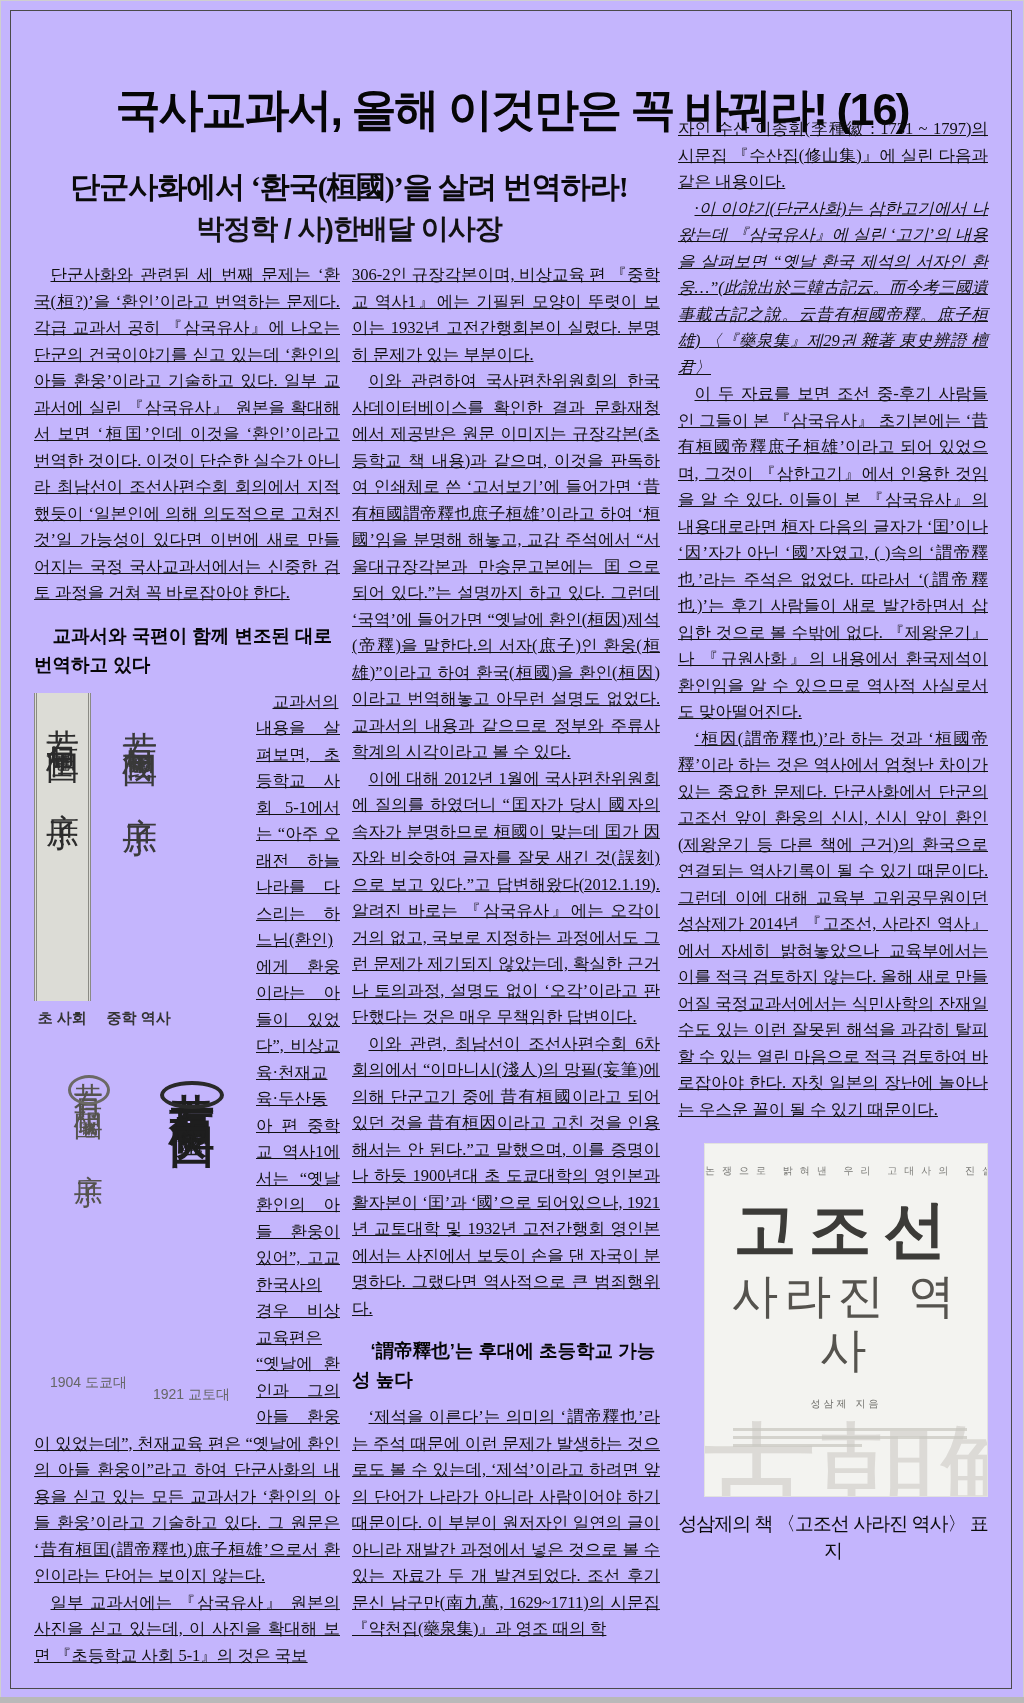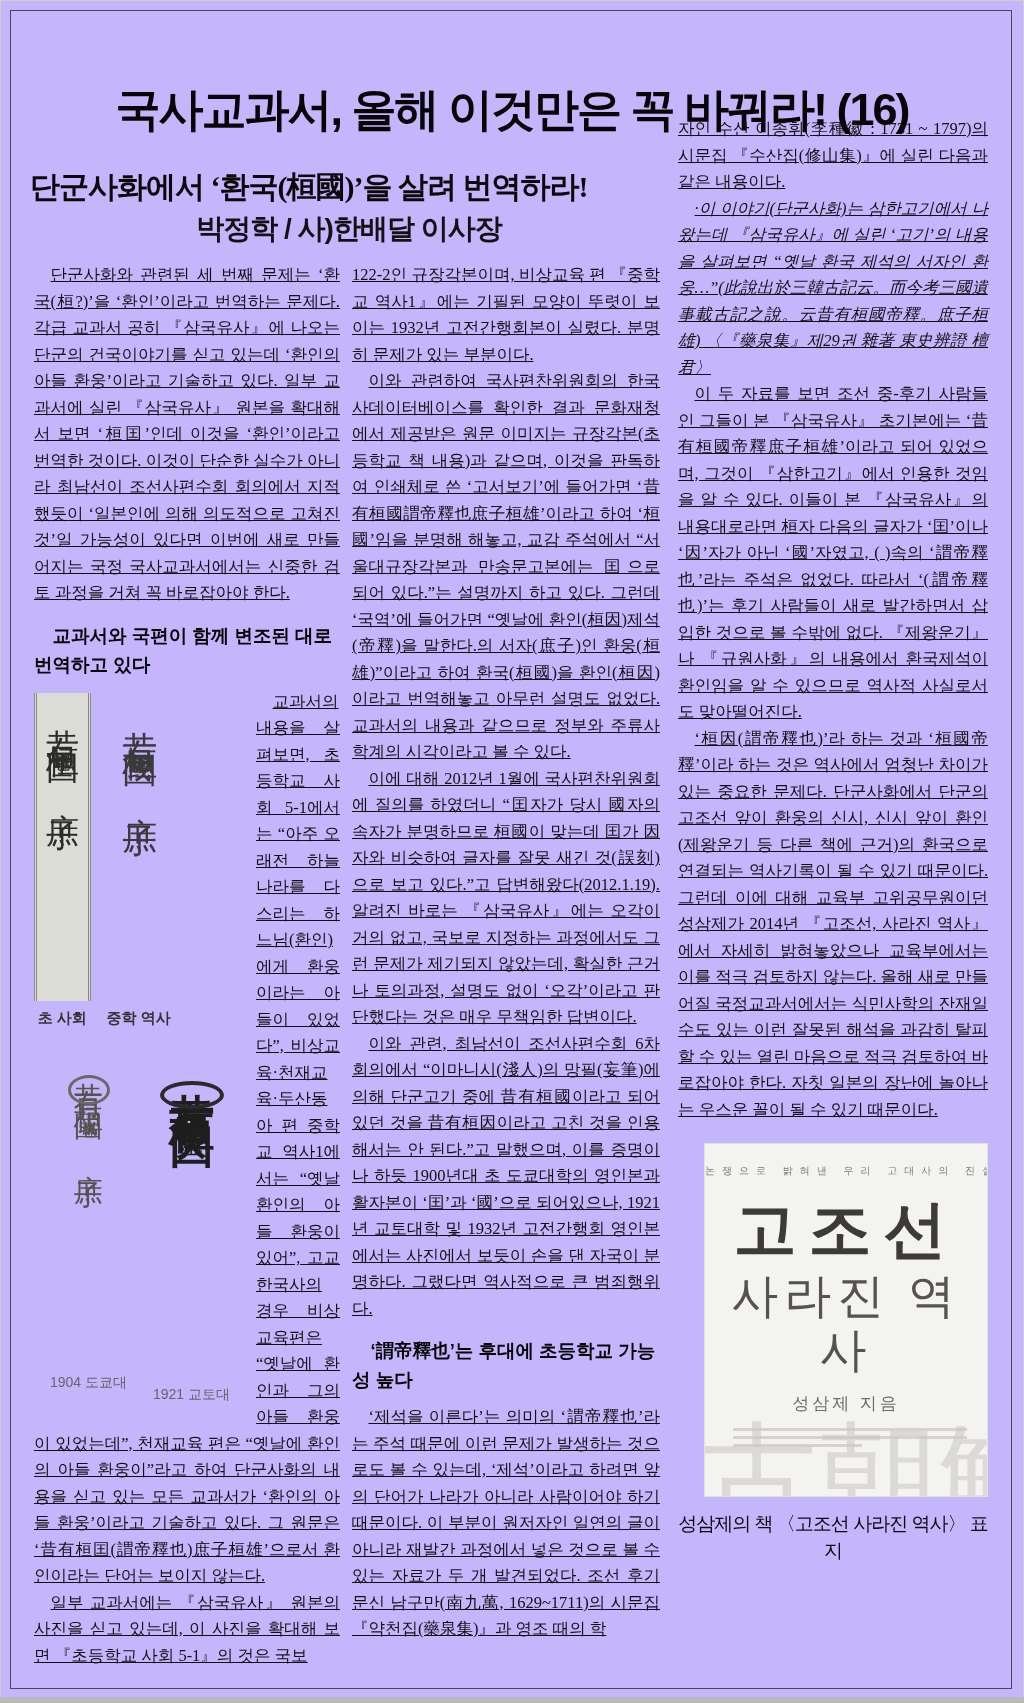--- a/index.html
+++ b/index.html
@@ -10,21 +10,21 @@
   }
   .frame{position:absolute;left:10px;top:10px;right:12px;bottom:14px;border:1px solid #4a4a4a;pointer-events:none;}
   .bottom-band{position:absolute;left:0;right:0;bottom:0;height:6px;background:#b9b9b9;}
 
   .headline{
     position:absolute;top:50px;left:0;width:100%;text-align:center;
     font-family:"Liberation Sans","DejaVu Sans",sans-serif;
     font-weight:800;font-size:45px;letter-spacing:-2px;color:#060606;
   }
   .subhead{
-    position:absolute;top:142px;left:30px;width:638px;text-align:left;
+    position:absolute;top:142px;left:30px;width:638px;text-align:center;
     font-weight:700;font-size:30px;letter-spacing:-1px;color:#0a0a0a;
     font-family:"Liberation Serif","DejaVu Serif",serif;
   }
   .byline{
     position:absolute;top:210px;left:30px;width:638px;text-align:center;
     font-family:"Liberation Sans","DejaVu Sans",sans-serif;
     font-weight:700;font-size:28px;color:#121212;letter-spacing:-1px;
   }
 
   .col{position:absolute;font-size:16.5px;line-height:26.5px;text-align:justify;word-break:break-all;}
@@ -81,21 +81,21 @@
   .book-title1{
     margin-top:6px;font-family:"Liberation Serif","DejaVu Serif",serif;
     font-size:63px;line-height:78px;letter-spacing:12px;color:#3c3b38;font-weight:600;
   }
   .book-title2{
     font-family:"Liberation Serif","DejaVu Serif",serif;
     font-size:47px;line-height:54px;letter-spacing:6px;color:#55534e;font-weight:500;
   }
   .book-author{
     margin-top:14px;font-family:"Liberation Sans","DejaVu Sans",sans-serif;
-    font-size:17px;letter-spacing:3px;color:#6d6d68;
+    font-size:10px;letter-spacing:3px;color:#6d6d68;
   }
   .book-watermark{
     position:absolute;left:-6px;bottom:-38px;width:110%;
     font-family:"Liberation Serif","DejaVu Serif",serif;
     font-size:118px;line-height:110px;letter-spacing:2px;
     color:rgba(170,166,158,0.32);white-space:nowrap;
   }
   .book-blurb{position:absolute;left:28px;right:20px;bottom:44px;}
   .book-blurb .bl{height:3px;background:#c9c8c2;margin-bottom:5px;opacity:.75;}
   .book-blurb .bl:last-child{width:55%;}
@@ -138,21 +138,21 @@
           <span class="strip stripD"><span class="big">昔有桓</span><span class="big circle1">因</span><span class="note">謂帝釋也</span></span>
           <div class="figcaption light">1921 교토대</div>
         </div>
       </div>
     </div>
     <p>교과서의 내용을 살펴보면, 초등학교 사회 5-1에서는 “아주 오래전 하늘 나라를 다스리는 하느님(환인)에게 환웅이라는 아들이 있었다”, 비상교육·천재교육·두산동아 편 중학교 역사1에서는 “옛날 환인의 아들 환웅이 있어”, 고교 한국사의 경우 비상교육편은 “옛날에 환인과 그의 아들 환웅이 있었는데”, 천재교육 편은 “옛날에 환인의 아들 환웅이”라고 하여 단군사화의 내용을 싣고 있는 모든 교과서가 ‘환인의 아들 환웅’이라고 기술하고 있다. 그 원문은 ‘昔有桓囯(謂帝釋也)庶子桓雄’으로서 환인이라는 단어는 보이지 않는다.</p>
     <p>일부 교과서에는 『삼국유사』 원본의 사진을 싣고 있는데, 이 사진을 확대해 보면 『초등학교 사회 5-1』의 것은 국보</p>
   </div>
 
   <div class="col col2">
-    <p class="noindent">122-2인 규장각본이며, 비상교육 편 『중학교 역사1』에는 기필된 모양이 뚜렷이 보이는 1932년 고전간행회본이 실렸다. 분명히 문제가 있는 부분이다.</p>
+    <p class="noindent">306-2인 규장각본이며, 비상교육 편 『중학교 역사1』에는 기필된 모양이 뚜렷이 보이는 1932년 고전간행회본이 실렸다. 분명히 문제가 있는 부분이다.</p>
     <p>이와 관련하여 국사편찬위원회의 한국사데이터베이스를 확인한 결과 문화재청에서 제공받은 원문 이미지는 규장각본(초등학교 책 내용)과 같으며, 이것을 판독하여 인쇄체로 쓴 ‘고서보기’에 들어가면 ‘昔有桓國謂帝釋也庶子桓雄’이라고 하여 ‘桓國’임을 분명해 해놓고, 교감 주석에서 “서울대규장각본과 만송문고본에는 囯으로 되어 있다.”는 설명까지 하고 있다. 그런데 ‘국역’에 들어가면 “옛날에 환인(桓因)제석(帝釋)을 말한다.의 서자(庶子)인 환웅(桓雄)”이라고 하여 환국(桓國)을 환인(桓因)이라고 번역해놓고 아무런 설명도 없었다. 교과서의 내용과 같으므로 정부와 주류사학계의 시각이라고 볼 수 있다.</p>
     <p>이에 대해 2012년 1월에 국사편찬위원회에 질의를 하였더니 “囯자가 당시 國자의 속자가 분명하므로 桓國이 맞는데 囯가 因자와 비슷하여 글자를 잘못 새긴 것(誤刻)으로 보고 있다.”고 답변해왔다(2012.1.19). 알려진 바로는 『삼국유사』에는 오각이 거의 없고, 국보로 지정하는 과정에서도 그런 문제가 제기되지 않았는데, 확실한 근거나 토의과정, 설명도 없이 ‘오각’이라고 판단했다는 것은 매우 무책임한 답변이다.</p>
     <p>이와 관련, 최남선이 조선사편수회 6차 회의에서 “이마니시(淺人)의 망필(妄筆)에 의해 단군고기 중에 昔有桓國이라고 되어 있던 것을 昔有桓因이라고 고친 것을 인용해서는 안 된다.”고 말했으며, 이를 증명이나 하듯 1900년대 초 도쿄대학의 영인본과 활자본이 ‘囯’과 ‘國’으로 되어있으나, 1921년 교토대학 및 1932년 고전간행회 영인본에서는 사진에서 보듯이 손을 댄 자국이 분명하다. 그랬다면 역사적으로 큰 범죄행위다.</p>
     <h3 class="sec-head">‘謂帝釋也’는 후대에 초등학교 가능성 높다</h3>
     <p>‘제석을 이른다’는 의미의 ‘謂帝釋也’라는 주석 때문에 이런 문제가 발생하는 것으로도 볼 수 있는데, ‘제석’이라고 하려면 앞의 단어가 나라가 아니라 사람이어야 하기 때문이다. 이 부분이 원저자인 일연의 글이 아니라 재발간 과정에서 넣은 것으로 볼 수 있는 자료가 두 개 발견되었다. 조선 후기 문신 남구만(南九萬, 1629~1711)의 시문집 『약천집(藥泉集)』과 영조 때의 학</p>
   </div>
 
   <div class="col col3">
     <p class="noindent">자인 수산 이종휘(李種徽 : 1731 ~ 1797)의 시문집 『수산집(修山集)』에 실린 다음과 같은 내용이다.</p>
     <p class="italic">·이 이야기(단군사화)는 삼한고기에서 나왔는데 『삼국유사』에 실린 ‘고기’의 내용을 살펴보면 “옛날 환국 제석의 서자인 환웅…”(此說出於三韓古記云。而今考三國遺事載古記之說。云昔有桓國帝釋。庶子桓雄) 〈『藥泉集』제29권 雜著 東史辨證 檀君〉</p>

